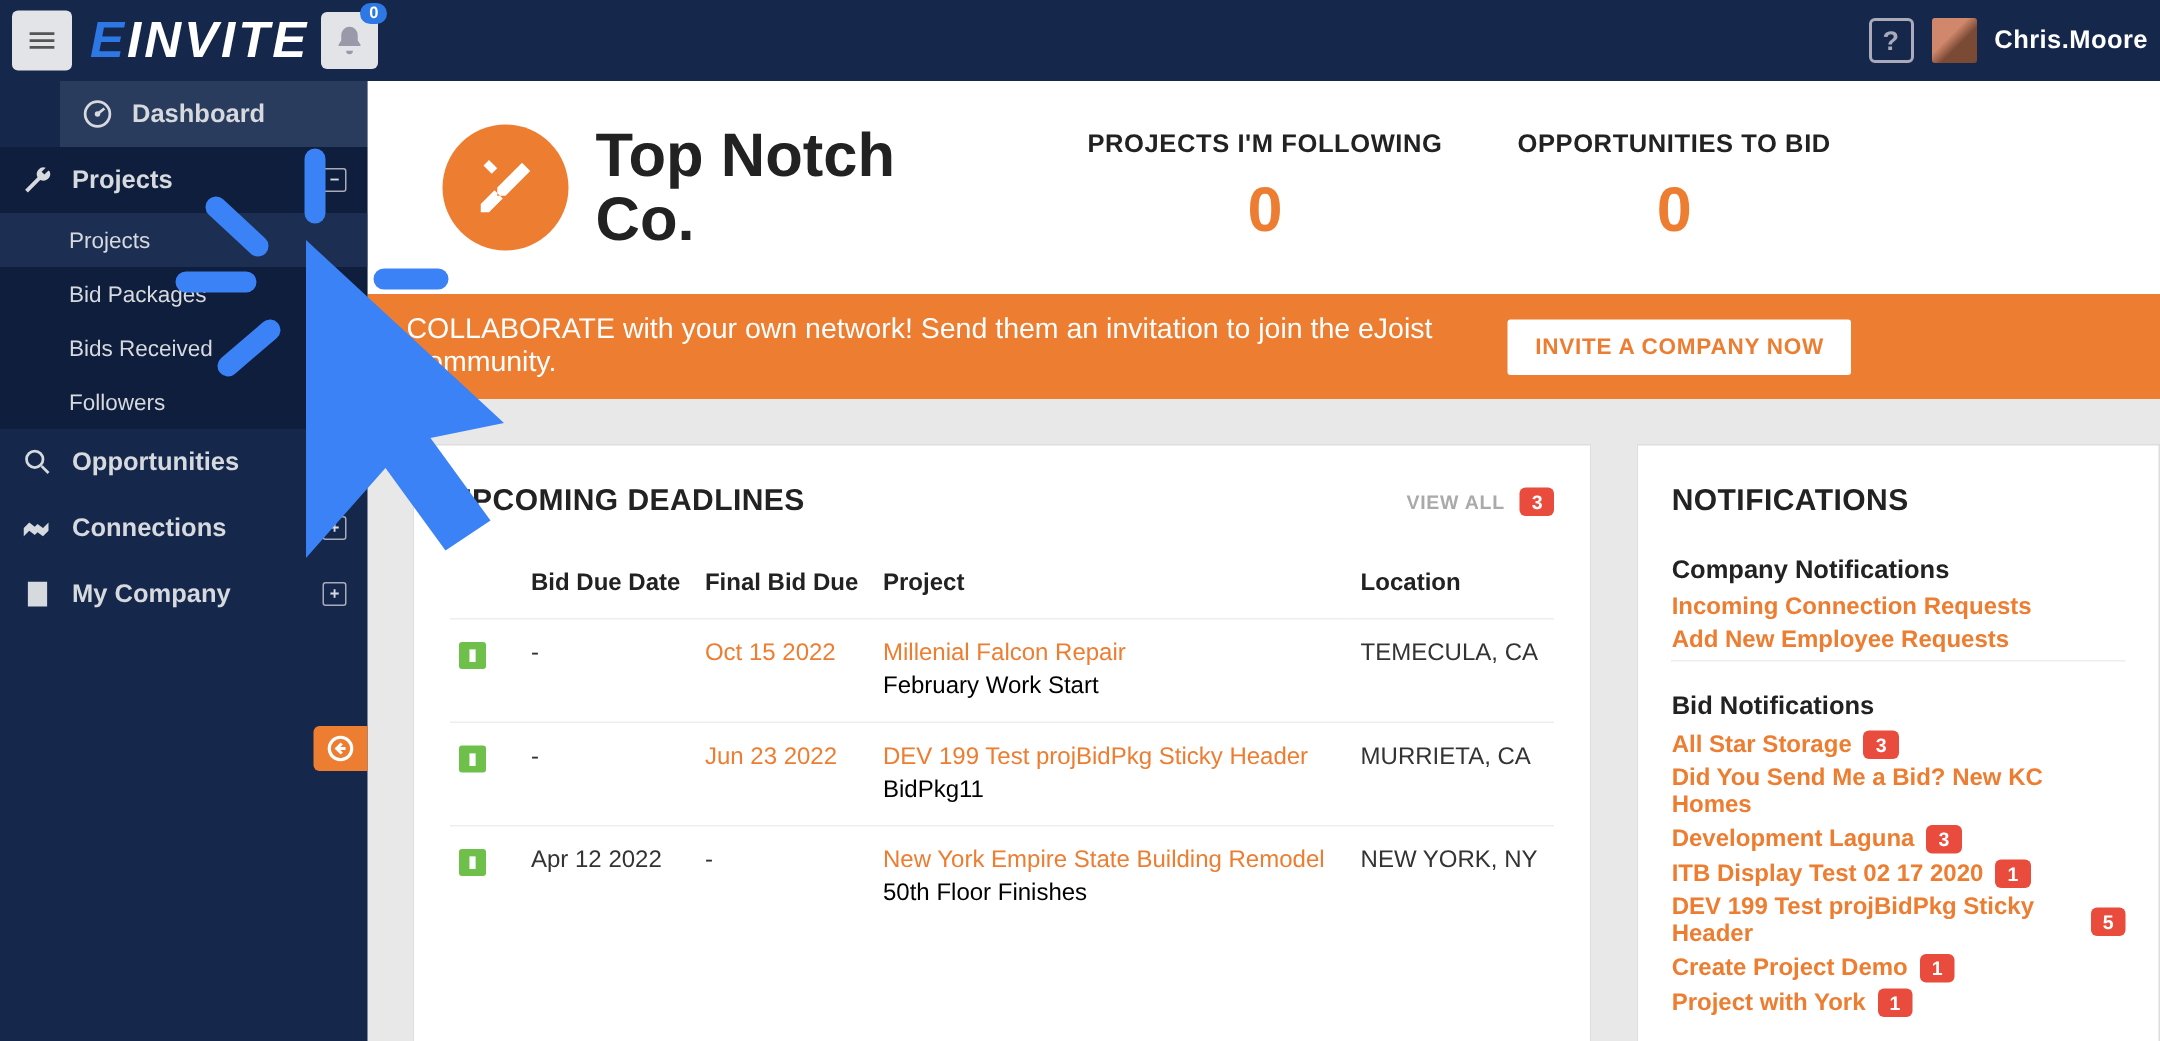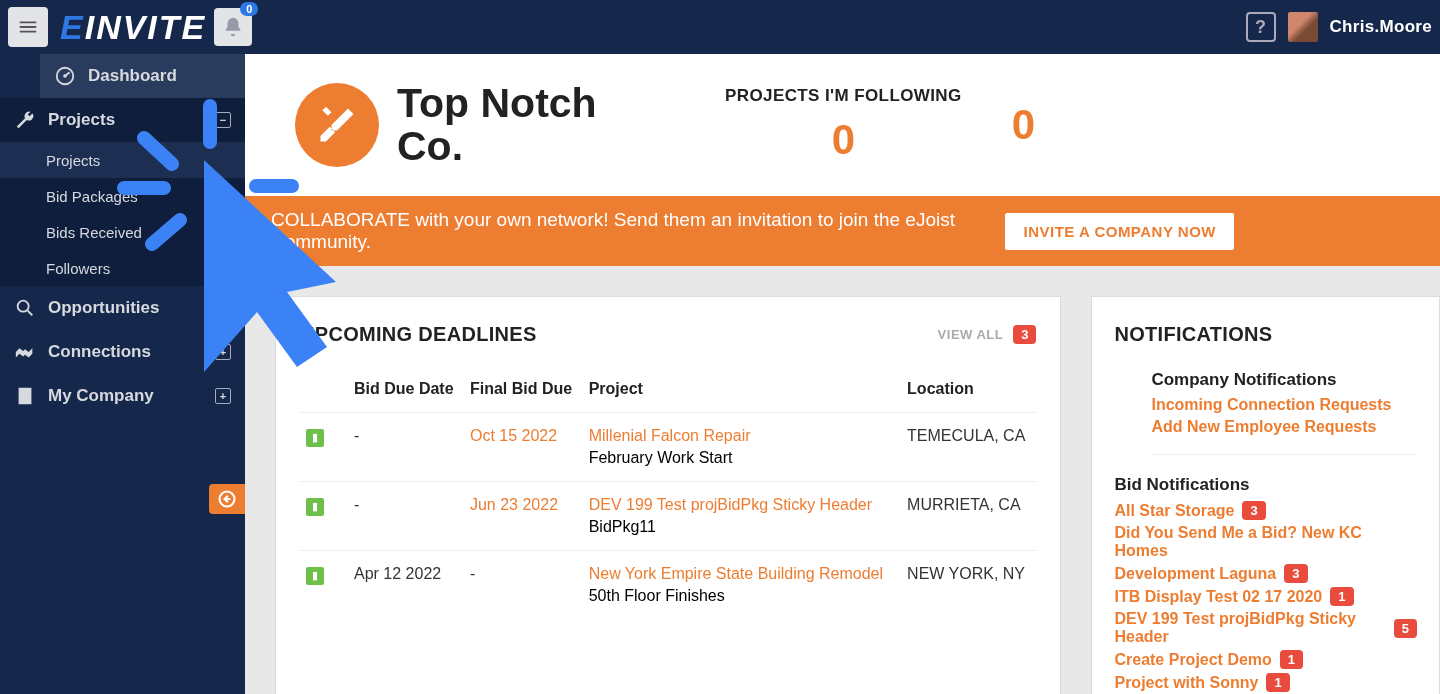--- a/index.html
+++ b/index.html
@@ -283,22 +283,20 @@
   .link-text { color: #ed7d31; }
   .sub-link { color: #000000; display: block; margin-top: 4px; }
 
   .notif-card {
     width: 350px;
     padding: 26px 22px;
   }
   .notif-section {
     margin-bottom: 20px;
     border-bottom: 1px solid #eee;
-    padding-bottom: 14px;
-    margin-left: 37px;
   }
   .notif-heading {
     font-size: 17px;
     font-weight: 800;
     color: #222;
     margin-bottom: 6px;
   }
   .notif-link {
     color: #ed7d31;
     font-size: 16px;
@@ -415,20 +413,21 @@
             <path d="M6 2l3 3-2 2-3-3zM21 6l-3-3-9 9v3h3l9-9zM3 18l5-5 3 3-5 5H3z"></path>
           </svg>
       </div>
       <div class="company-name">Top Notch Co.</div>
     </div>
     <div class="stat-block">
       <div class="stat-label">PROJECTS I'M FOLLOWING</div>
       <div class="stat-value">0</div>
     </div>
     <div class="stat-block">
+      <div class="stat-label">OPPORTUNITIES TO BID</div>
       <div class="stat-value">0</div>
     </div>
   </div>
 
   <div class="banner">
     <div class="msg">COLLABORATE with your own network! Send them an invitation to join the eJoist Community.</div>
     <div class="invite-btn">INVITE A COMPANY NOW</div>
   </div>
 
   <div class="content-row">
@@ -505,21 +504,21 @@
             </div>
             <div class="notif-link">
               <span>DEV 199 Test projBidPkg Sticky Header</span>
               <span class="count-badge">5</span>
             </div>
             <div class="notif-link">
               <span>Create Project Demo</span>
               <span class="count-badge">1</span>
             </div>
             <div class="notif-link">
-              <span>Project with Sonny</span>
+              <span>Project with York</span>
               <span class="count-badge">1</span>
             </div>
           </div>
       </div>
     </div>
   </div>
 </div>
 
 <svg class="anno-cursor" viewBox="0 0 240 290">
   <g fill="none" stroke="#3b82f6" stroke-width="14" stroke-linecap="round">

